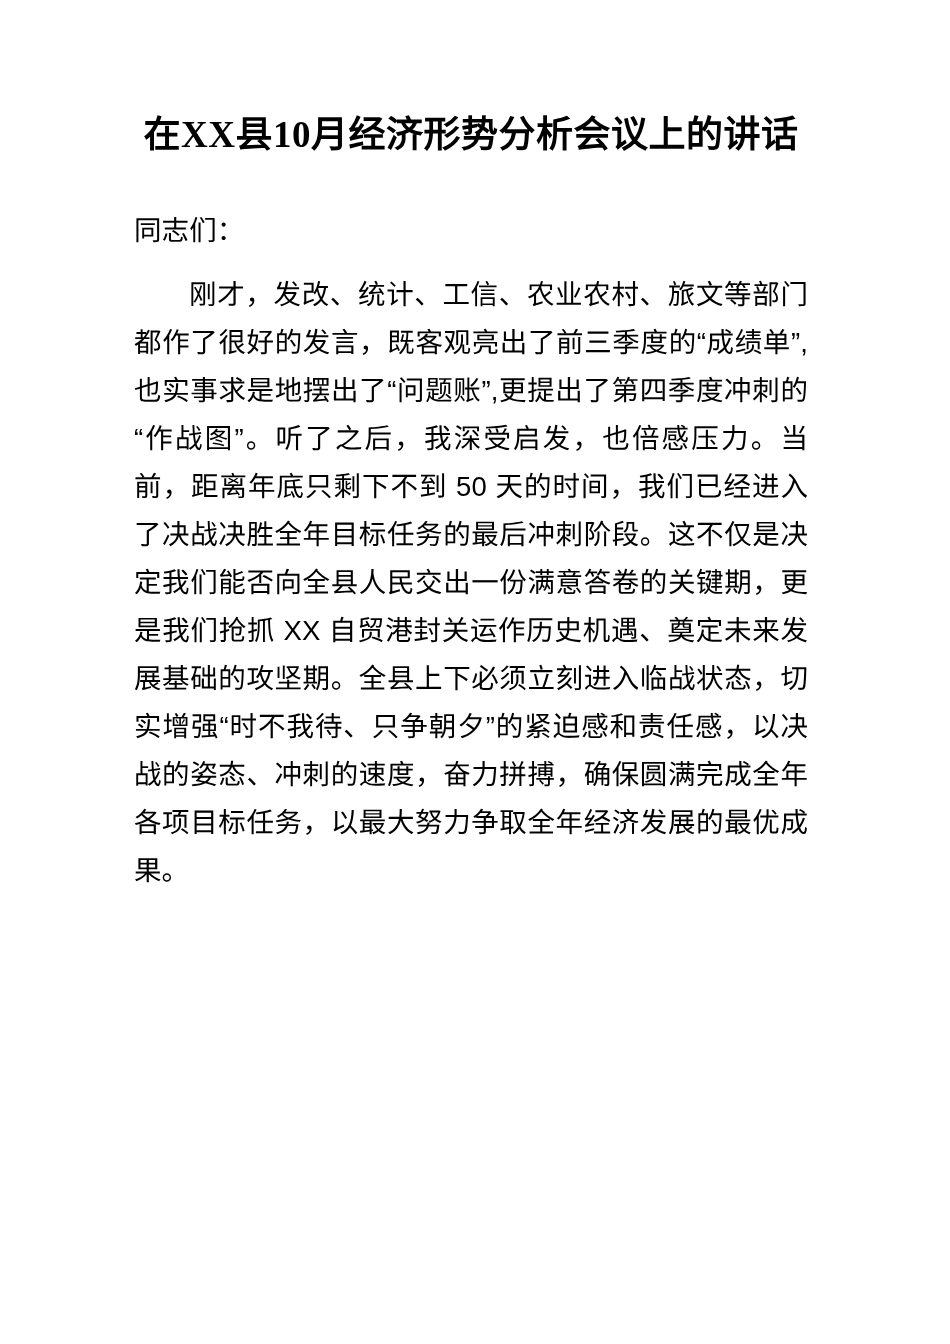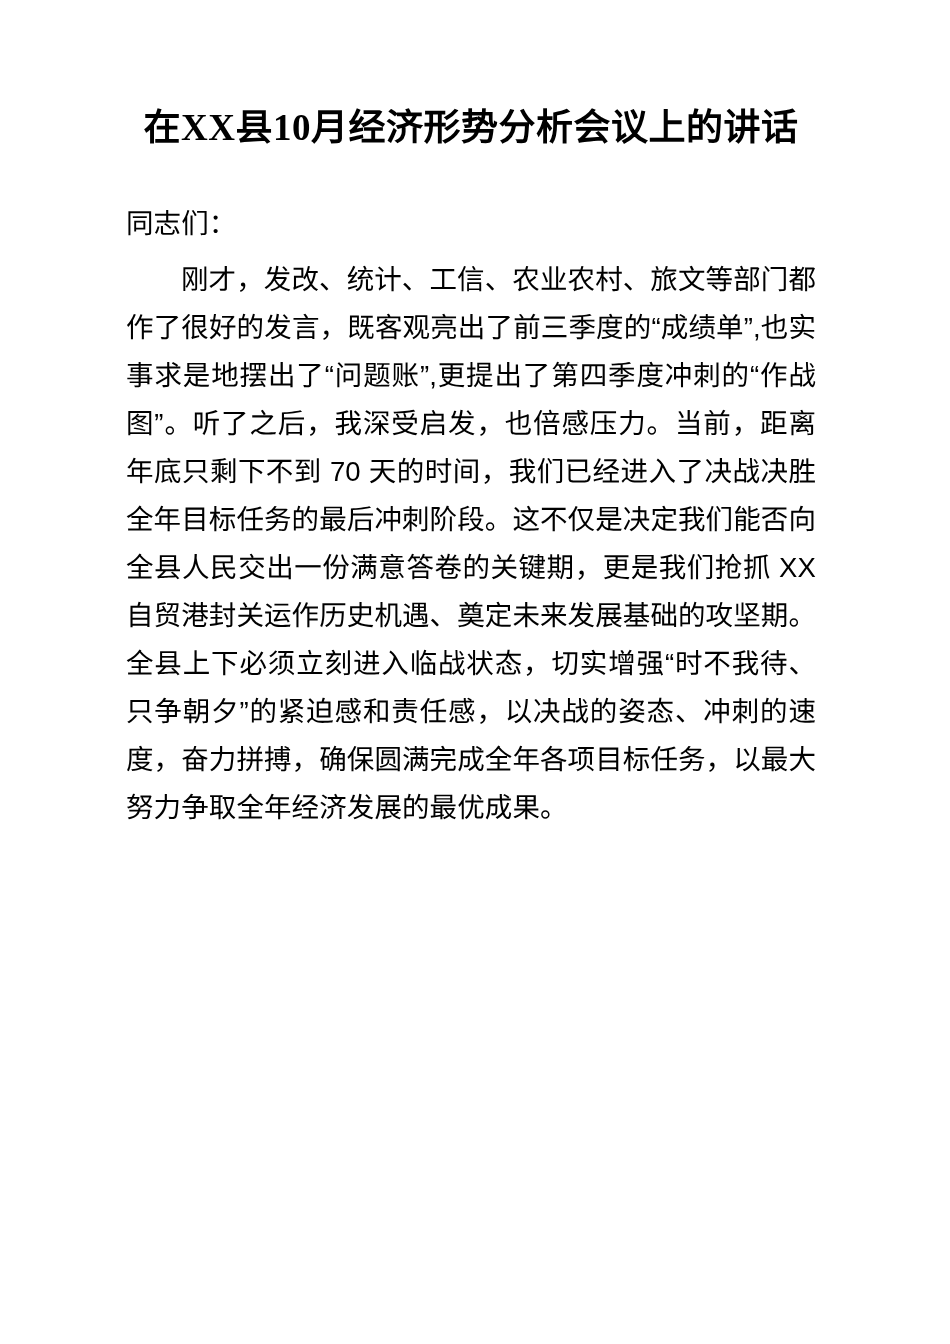--- a/index.html
+++ b/index.html
@@ -21,21 +21,21 @@
 
   .page-body {
     position: absolute;
     left: 118px;
     top: 0;
     width: 706px;
   }
 
   
   .doc-title {
-    margin: 5px;
+    margin: 12px;
     padding-top: 98px;
     font-family: "Liberation Serif", "DejaVu Serif", serif;
     font-weight: bold;
     font-size: 37px;
     line-height: 49px;
     color: #000000;
     text-align: center;
     letter-spacing: 0.5px;
     word-break: break-all;
   }
@@ -43,21 +43,21 @@
   .doc-title .title-line-2 {
     display: block;
   }
 
   
   .body-block {
     margin-top: 48px;
   }
 
   p.para {
-    margin: 8px;
+    margin: 16px;
     font-family: "Liberation Sans", "DejaVu Sans", sans-serif;
     font-size: 27.5px;
     line-height: 48px;
     color: #000000;
     text-align: justify;
     text-justify: inter-character;
     word-break: break-all;
     letter-spacing: 0.1px;
   }
 
@@ -77,18 +77,18 @@
 
     <h1 class="doc-title">
       <span>在XX县10月经济形势分析会议上的讲话</span>
     </h1>
 
     <div class="body-block">
 
       <p class="para no-indent">同志们：</p>
 
 
-      <p class="para indent">刚才，发改、统计、工信、农业农村、旅文等部门都作了很好的发言，既客观亮出了前三季度的“成绩单”,也实事求是地摆出了“问题账”,更提出了第四季度冲刺的“作战图”。听了之后，我深受启发，也倍感压力。当前，距离年底只剩下不到 70 天的时间，我们已经进入了决战决胜全年目标任务的最后冲刺阶段。这不仅是决定我们能否向全县人民交出一份满意答卷的关键期，更是我们抢抓 XX 自贸港封关运作历史机遇、奠定未来发展基础的攻坚期。全县上下必须立刻进入临战状态，切实增强“时不我待、只争朝夕”的紧迫感和责任感，以决战的姿态、冲刺的速度，奋力拼搏，确保圆满完成全年各项目标任务，以最大努力争取全年经济发展的最优成果。</p>
+      <p class="para indent">刚才，发改、统计、工信、农业农村、旅文等部门都作了很好的发言，既客观亮出了前三季度的“成绩单”,也实事求是地摆出了“问题账”,更提出了第四季度冲刺的“作战图”。听了之后，我深受启发，也倍感压力。当前，距离年底只剩下不到 50 天的时间，我们已经进入了决战决胜全年目标任务的最后冲刺阶段。这不仅是决定我们能否向全县人民交出一份满意答卷的关键期，更是我们抢抓 XX 自贸港封关运作历史机遇、奠定未来发展基础的攻坚期。全县上下必须立刻进入临战状态，切实增强“时不我待、只争朝夕”的紧迫感和责任感，以决战的姿态、冲刺的速度，奋力拼搏，确保圆满完成全年各项目标任务，以最大努力争取全年经济发展的最优成果。</p>
 
     </div>
 
   </div>
 </div>
 
 </body></html>

